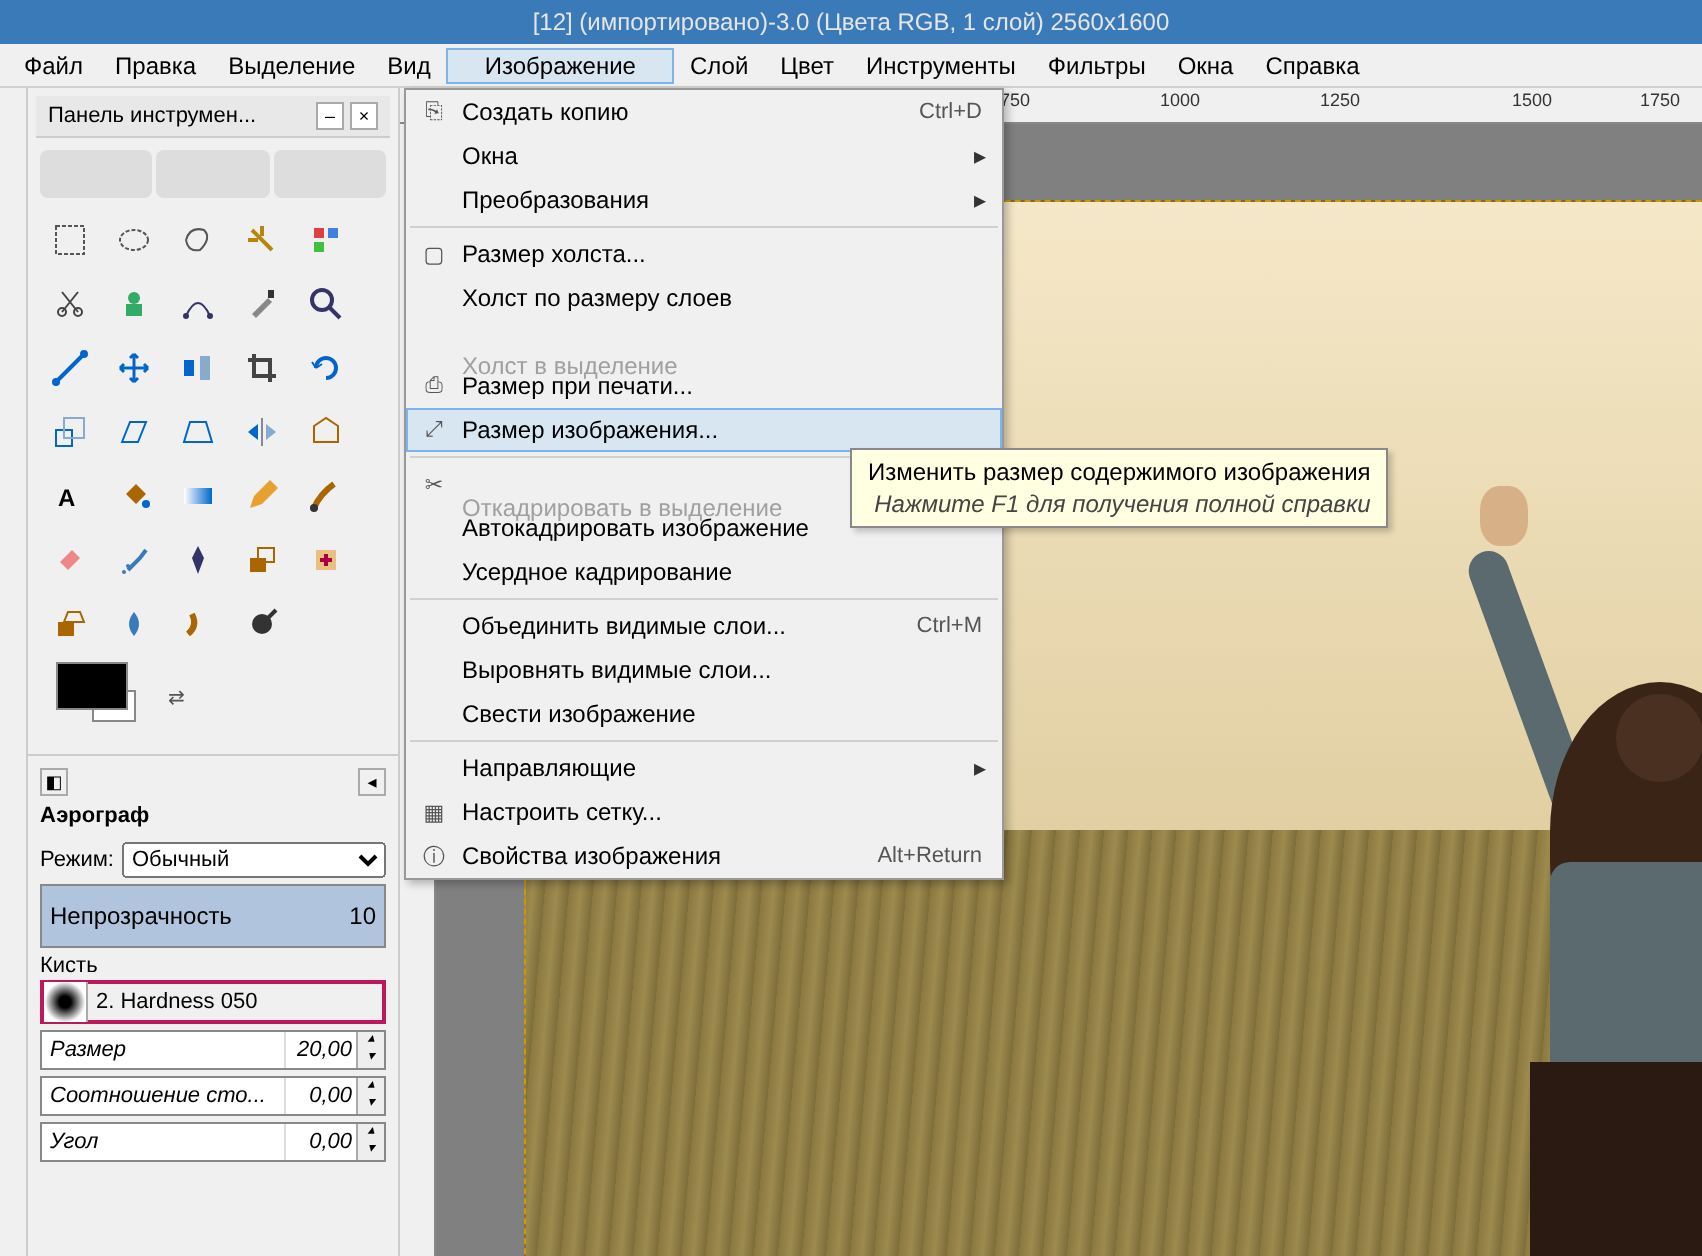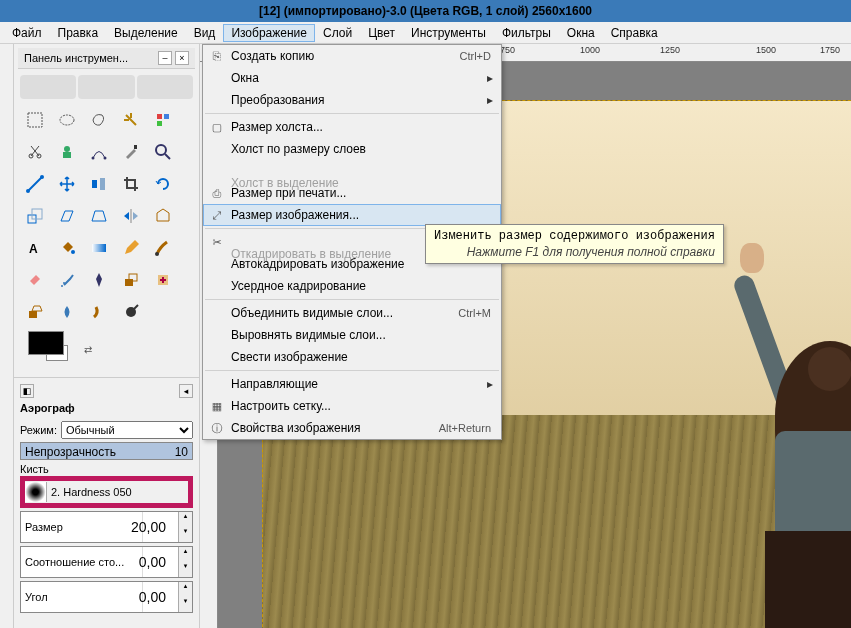--- a/index.html
+++ b/index.html
@@ -1,40 +1,40 @@
 <!DOCTYPE html>
 <html><head>
 <meta charset="utf-8">
 <style>
 * { box-sizing: border-box; margin: 0; padding: 0; font-family: "Segoe UI", Tahoma, sans-serif; font-size: 12px; }
 body { width: 851px; height: 628px; overflow: hidden; background: #fff; position: relative; }
 
 
-.titlebar { height: 22px; background: #3a7ab8; color: #000000; display: flex; align-items: center; justify-content: center; font-size: 12px; font-weight: bold; }
+.titlebar { height: 22px; background: #3a7ab8; color: #e5e5e5; display: flex; align-items: center; justify-content: center; font-size: 12px; }
 .titlebar span { white-space: pre; }
 
 
 .menubar { height: 22px; background: #f0f0f0; display: flex; align-items: center; padding: 0 4px; border-bottom: 1px solid #d0d0d0; }
 .menubar .mitem { padding: 2px 8px; cursor: default; }
-.menubar .mitem.active { background: #d8e6f2; border: 1px solid #7eb4ea; padding: 1px 7px; }
+.menubar .mitem.active { background: #d8e6f2; border: 1px solid #7eb4ea; padding: 1px 18px; }
 
 
 .dropdown { position: absolute; left: 202px; top: 44px; width: 300px; background: #f0f0f0; border: 1px solid #999; box-shadow: 2px 2px 4px rgba(0,0,0,0.25); z-index: 50; }
 .dropdown .ditem { display: flex; align-items: center; height: 22px; padding: 0 4px; cursor: default; }
 .dropdown .ditem .icon { width: 20px; height: 16px; display: inline-flex; align-items: center; justify-content: center; font-size: 11px; color: #555; }
 .dropdown .ditem .lbl { flex: 1; padding-left: 4px; }
 .dropdown .ditem .lbl.disabled { color: #a0a0a0; margin-top: 23px; }
 .dropdown .ditem .shortcut { color: #555; padding-right: 6px; font-size: 11px; }
 .dropdown .ditem .submenu { color: #333; padding-right: 4px; }
 .dropdown .ditem.highlight { background: #d8e6f2; border: 1px solid #7eb4ea; height: 22px; padding: 0 3px; }
 .dropdown .sep { height: 1px; background: #d0d0d0; margin: 2px 2px; }
 
 
 .tooltip { position: absolute; left: 425px; top: 224px; background: #ffffe1; border: 1px solid #888; padding: 4px 8px; font-size: 11px; z-index: 60; box-shadow: 2px 2px 3px rgba(0,0,0,0.2); text-align: right; }
-.tooltip .line1 { text-align: center; font-family: Liberation Mono, monospace; }
+.tooltip .line1 { text-align: center; }
 .tooltip .line2 { font-style: italic; color: #444; margin-top: 2px; }
 
 
 .workspace { position: absolute; left: 0; top: 44px; right: 0; bottom: 0; display: flex; }
 
 
 .toolbox { width: 186px; background: #f0f0f0; display: flex; flex-direction: column; border-right: 1px solid #ccc; }
 .tb-titlebar { display: flex; align-items: center; padding: 3px 6px; background: #e8e8e8; border-bottom: 1px solid #ccc; margin: 4px 4px 0 4px; }
 .tb-titlebar .tb-title { flex: 1; font-size: 11px; }
 .tb-titlebar .tb-close { width: 14px; height: 14px; border: 1px solid #aaa; text-align: center; line-height: 12px; font-size: 9px; background: #fff; margin-left: 3px; }
@@ -52,27 +52,27 @@
 .tb-colors-wrap .tb-bg { position:absolute; left:18px; top:14px; z-index:0; }
 .tb-swap { font-size: 10px; margin-left: 6px; color:#555; }
 
 .tb-options { border-top: 1px solid #ccc; padding: 4px 6px; }
 .tb-options .hdr { display:flex; justify-content:space-between; padding: 2px 0; }
 .tb-options .hdr .ic { width:14px;height:14px;border:1px solid #aaa;font-size:9px;text-align:center;line-height:12px; }
 .tb-optname { font-weight: bold; padding: 2px 0 4px 0; font-size: 11px; }
 .tb-row { display: flex; align-items: center; margin: 3px 0; }
 .tb-row .lab { font-size: 11px; margin-right: 4px; }
 .tb-row select { flex:1; font-size:11px; height:18px; }
-.tb-slider { background: linear-gradient(to right, #b0c4de 0%, #b0c4de 100%); border:1px solid #888; height:18px; display:flex; align-items:flex-end; padding:0 4px; justify-content:space-between; font-size:11px; }
-.tb-brush { display:flex; align-items:center; border:5px solid #be185d; height:32px; }
+.tb-slider { background: linear-gradient(to right, #b0c4de 0%, #b0c4de 100%); border:1px solid #888; height:32px; display:flex; align-items:center; padding:0 4px; justify-content:space-between; font-size:11px; }
+.tb-brush { display:flex; align-items:center; border:2px solid #be185d; height:22px; }
 .tb-brush .thumb { width:22px; height:20px; background: radial-gradient(circle,#000 20%, #fff 70%); border-right:1px solid #aaa; }
 .tb-brush .bn { flex:1; padding-left:4px; font-size:11px; }
-.tb-num { display:flex; border:1px solid #888; height:32px; }
+.tb-num { display:flex; border:1px solid #888; height:20px;font-style:italic; }
 .tb-num .lab { flex:1; padding-left:4px; font-size:11px; display:flex; align-items:center; background:#fff; }
-.tb-num .val { width:36px; text-align:right; padding-right:12px; font-size:14px; display:flex; align-items:center; justify-content:flex-end; background:#fff; border-left:1px solid #ddd; }
+.tb-num .val { width:36px; text-align:right; padding-right:2px; font-size:11px; display:flex; align-items:center; justify-content:flex-end; background:#fff; border-left:1px solid #ddd; }
 .tb-num .spin { width:14px; display:flex; flex-direction:column; }
 .tb-num .spin div { flex:1; border-left:1px solid #aaa; font-size:7px; text-align:center; line-height:8px; background:#eee; }
 
 
 .canvas-area { flex: 1; background: #808080; position: relative; overflow: hidden; }
 .ruler-top { position:absolute; left:0; top:0; right:0; height:18px; background:#f0f0f0; border-bottom:1px solid #888; font-size:9px; color:#333; display:flex; }
 .ruler-top .tickblock { flex:1; position:relative; }
 .ruler-top .tickn { position:absolute; top:1px; font-size:9px; }
 .ruler-left { position:absolute; left:0; top:18px; bottom:0; width:18px; background:#f0f0f0; border-right:1px solid #888; }
 .canvas { position:absolute; left:62px; top:56px; width:789px; height:572px; border:1px dashed #cc9900; background: linear-gradient(to bottom, #e8d6a8 0%, #d4b87a 30%, #a8904f 55%, #948044 70%, #7a6838 100%); overflow:hidden; }

